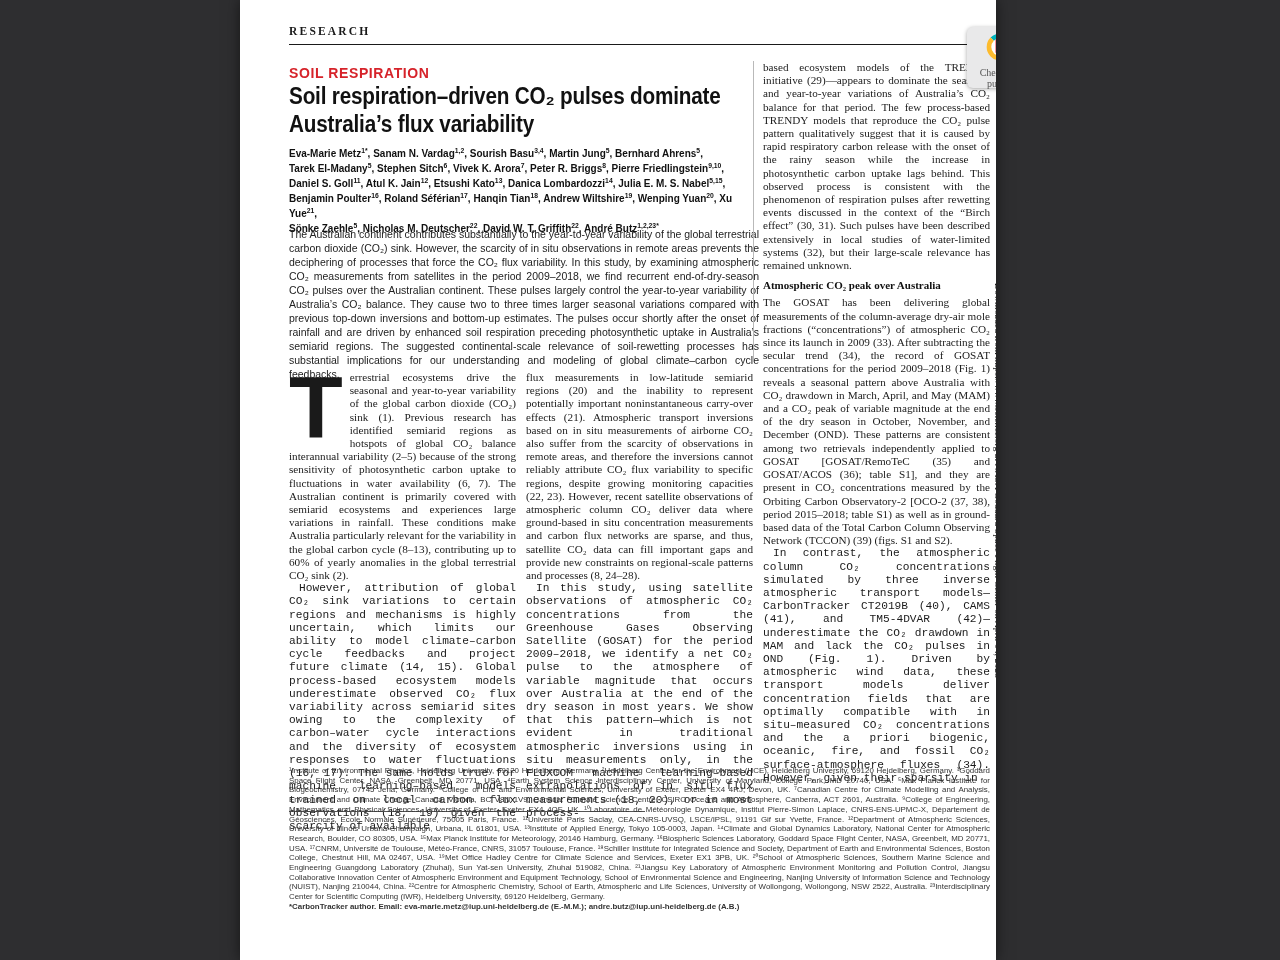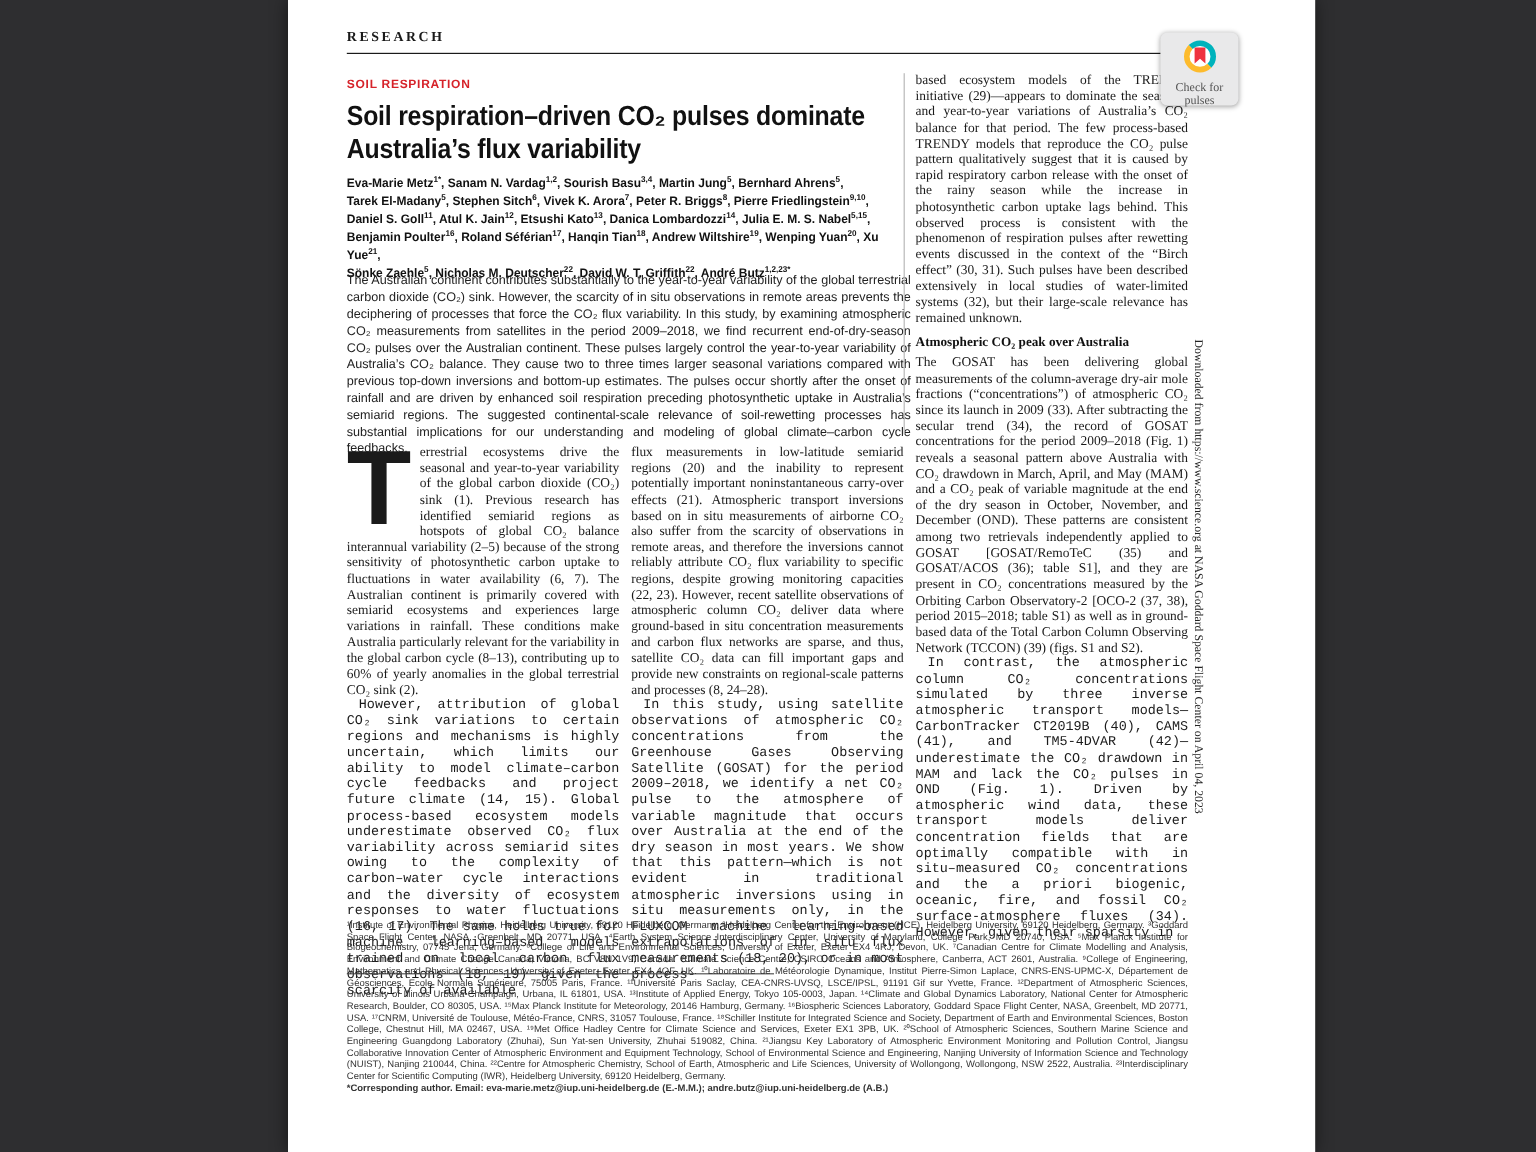--- a/index.html
+++ b/index.html
@@ -1,32 +1,32 @@
 <!DOCTYPE html>
 <html><head>
 <meta charset="utf-8">
 <style>
   * { margin:0; padding:0; box-sizing:border-box; }
   html,body { width:1280px; height:960px; overflow:hidden; }
   body { background:#2e2e30; font-family:"Liberation Serif", serif; }
   .viewer { position:relative; width:1280px; height:960px; }
   .page {
-    position:absolute; left:240px; top:0; width:856px; height:960px;
+    position:absolute; left:240px; top:0; width:756px; height:960px;
     background:#ffffff; overflow:hidden; box-shadow:0 0 14px rgba(0,0,0,.55);
   }
   .kicker {
     position:absolute; left:49px; top:25px;
     font-family:"Liberation Serif", serif; font-weight:bold;
     font-size:11.5px; letter-spacing:2.2px; color:#1a1a1a;
   }
   .kicker-rule { position:absolute; left:49px; top:44px; width:701px; height:1px; background:#1a1a1a; }
   .section-label {
     position:absolute; left:49px; top:65px;
     font-family:"Liberation Sans", sans-serif; font-weight:bold;
-    font-size:10px; letter-spacing:.6px; color:#d6232a;
+    font-size:14px; letter-spacing:.6px; color:#d6232a;
   }
   .title {
     position:absolute; left:49px; top:82px; width:520px;
     font-family:"Liberation Sans", sans-serif; font-weight:bold;
     font-size:23px; line-height:28px; color:#111;
     white-space:pre-line; transform:scaleX(.9); transform-origin:left top;
     letter-spacing:-.2px;
   }
   .authors {
     position:absolute; left:49px; top:146px; width:480px;
@@ -136,19 +136,19 @@
         </svg>
       </span>
       <span class="badge-text">
         <span>Check for</span><br><span>pulses</span>
       </span>
     </div>
 
     <div class="fn-rule"></div>
     <div class="footnotes">
       <p>¹Institute of Environmental Physics, Heidelberg University, 69120 Heidelberg, Germany. ²Heidelberg Center for the Environment (HCE), Heidelberg University, 69120 Heidelberg, Germany. ³Goddard Space Flight Center, NASA, Greenbelt, MD 20771, USA. ⁴Earth System Science Interdisciplinary Center, University of Maryland, College Park, MD 20740, USA. ⁵Max Planck Institute for Biogeochemistry, 07745 Jena, Germany. ⁶College of Life and Environmental Sciences, University of Exeter, Exeter EX4 4RJ, Devon, UK. ⁷Canadian Centre for Climate Modelling and Analysis, Environment and Climate Change Canada, Victoria, BC V8N 1V9, Canada. ⁸Climate Science Centre, CSIRO Oceans and Atmosphere, Canberra, ACT 2601, Australia. ⁹College of Engineering, Mathematics and Physical Sciences, University of Exeter, Exeter EX4 4QF, UK. ¹⁰Laboratoire de Météorologie Dynamique, Institut Pierre-Simon Laplace, CNRS-ENS-UPMC-X, Département de Géosciences, Ecole Normale Supérieure, 75005 Paris, France. ¹¹Université Paris Saclay, CEA-CNRS-UVSQ, LSCE/IPSL, 91191 Gif sur Yvette, France. ¹²Department of Atmospheric Sciences, University of Illinois Urbana-Champaign, Urbana, IL 61801, USA. ¹³Institute of Applied Energy, Tokyo 105-0003, Japan. ¹⁴Climate and Global Dynamics Laboratory, National Center for Atmospheric Research, Boulder, CO 80305, USA. ¹⁵Max Planck Institute for Meteorology, 20146 Hamburg, Germany. ¹⁶Biospheric Sciences Laboratory, Goddard Space Flight Center, NASA, Greenbelt, MD 20771, USA. ¹⁷CNRM, Université de Toulouse, Météo-France, CNRS, 31057 Toulouse, France. ¹⁸Schiller Institute for Integrated Science and Society, Department of Earth and Environmental Sciences, Boston College, Chestnut Hill, MA 02467, USA. ¹⁹Met Office Hadley Centre for Climate Science and Services, Exeter EX1 3PB, UK. ²⁰School of Atmospheric Sciences, Southern Marine Science and Engineering Guangdong Laboratory (Zhuhai), Sun Yat-sen University, Zhuhai 519082, China. ²¹Jiangsu Key Laboratory of Atmospheric Environment Monitoring and Pollution Control, Jiangsu Collaborative Innovation Center of Atmospheric Environment and Equipment Technology, School of Environmental Science and Engineering, Nanjing University of Information Science and Technology (NUIST), Nanjing 210044, China. ²²Centre for Atmospheric Chemistry, School of Earth, Atmospheric and Life Sciences, University of Wollongong, Wollongong, NSW 2522, Australia. ²³Interdisciplinary Center for Scientific Computing (IWR), Heidelberg University, 69120 Heidelberg, Germany.</p>
-      <p class="corr">*Corresponding author. Email: eva-marie.metz@iup.uni-heidelberg.de (E.-M.M.); andre.butz@iup.uni-heidelberg.de (A.B.)</p>
+      <p class="corr">*CarbonTracker author. Email: eva-marie.metz@iup.uni-heidelberg.de (E.-M.M.); andre.butz@iup.uni-heidelberg.de (A.B.)</p>
     </div>
 
     <div class="sidebar-text">Downloaded from https://www.science.org at NASA Goddard Space Flight Center on April 04, 2023</div>
 
   </div>
 </div>
 
 </body></html>

